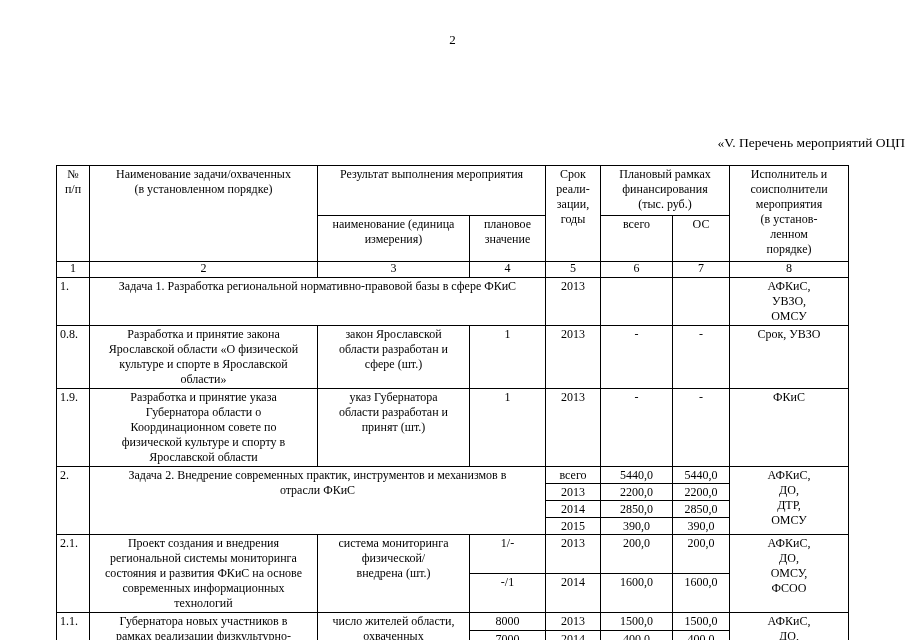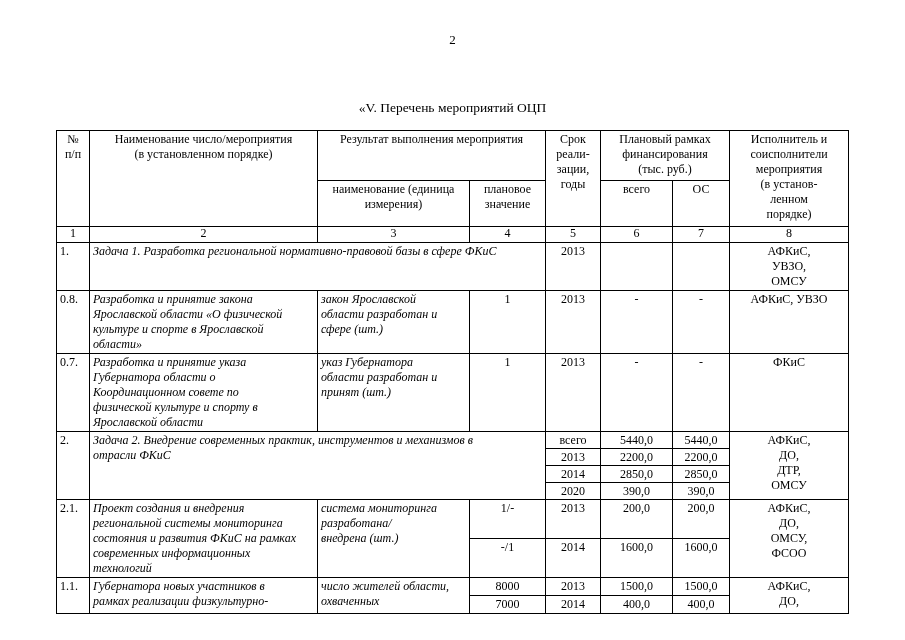--- a/index.html
+++ b/index.html
@@ -3,40 +3,40 @@
 <meta charset="utf-8">
 <style>
   * { margin:0; padding:0; box-sizing:border-box; }
   html,body { background:#ffffff; }
   body {
     width:905px; height:640px; overflow:hidden;
     font-family:"Liberation Serif", serif;
     color:#000;
   }
   .page-number { text-align:center; padding-top:32px; font-size:13px; }
-  .doc-title { text-align:center; margin-top:52px; font-size:13.5px; }
+  .doc-title { text-align:right; margin-top:87px; font-size:13.5px; }
   table.program {
     border-collapse:collapse; table-layout:fixed;
     width:792px; margin:14px auto 0 auto;
     font-size:12px; line-height:15px;
   }
   table.program td {
     border:1px solid #000;
     vertical-align:top;
     padding:1px 3px;
     white-space:pre-line;
     overflow:hidden;
   }
   td.hd { text-align:center; }
   tr.hrow1 { height:50px; }
   tr.hrow2 { height:46px;font-family:Liberation Serif, serif; }
   tr.nrow  { height:16px; }
   tr.nrow td { text-align:center; line-height:13px; padding:0 2px; }
   td.numc { text-align:left; padding-left:5px; }
-  td.namec { text-align:left; padding:1px 4px;font-style:italic; }
+  td.namec { text-align:center; padding:1px 4px; }
   td.c { text-align:center; }
   td.fin { text-align:center; line-height:14px; padding:1px 2px; }
 </style>
 </head>
 <body>
 
 <div class="page-number">2</div>
 <div class="doc-title">«V. Перечень мероприятий ОЦП</div>
 
 <table class="program">
@@ -48,21 +48,21 @@
     <col style="width:55px">
       <col style="width:72px">
       <col style="width:57px">
       <col style="width:119px">
   </colgroup>
 
   <tbody>
       <tr class="hrow1">
     <td class="hd" rowspan="2">№
 п/п</td>
-    <td class="hd" rowspan="2">Наименование число/мероприятия
+    <td class="hd" rowspan="2">Наименование задачи/охваченных
 (в установленном порядке)</td>
     <td class="hd" colspan="2">Результат выполнения мероприятия</td>
     <td class="hd" rowspan="2">Срок
 реали-
 зации,
 годы</td>
     <td class="hd" colspan="2">Плановый рамках
 финансирования
 (тыс. руб.)</td>
     <td class="hd" rowspan="2">Исполнитель и
@@ -108,25 +108,25 @@
 Ярославской области «О физической
 культуре и спорте в Ярославской
 области»</td>
     <td class="namec">закон Ярославской
 области разработан и
 сфере (шт.)</td>
     <td class="c">1</td>
     <td class="c">2013</td>
     <td class="c">-</td>
     <td class="c">-</td>
-    <td class="c">АФКиС, УВЗО</td>
-  </tr>
-
-  <tr>
-    <td class="numc">0.7.</td>
+    <td class="c">Срок, УВЗО</td>
+  </tr>
+
+  <tr>
+    <td class="numc">1.9.</td>
     <td class="namec">Разработка и принятие указа
 Губернатора области о
 Координационном совете по
 физической культуре и спорту в
 Ярославской области</td>
     <td class="namec">указ Губернатора
 области разработан и
 принят (шт.)</td>
     <td class="c">1</td>
     <td class="c">2013</td>
@@ -151,34 +151,34 @@
     <td class="fin">2013</td>
     <td class="fin">2200,0</td>
     <td class="fin">2200,0</td>
   </tr>
   <tr>
     <td class="fin">2014</td>
     <td class="fin">2850,0</td>
     <td class="fin">2850,0</td>
   </tr>
   <tr>
-    <td class="fin">2020</td>
+    <td class="fin">2015</td>
     <td class="fin">390,0</td>
     <td class="fin">390,0</td>
   </tr>
 
   <tr>
     <td class="numc" rowspan="2">2.1.</td>
     <td class="namec" rowspan="2">Проект создания и внедрения
 региональной системы мониторинга
-состояния и развития ФКиС на рамках
+состояния и развития ФКиС на основе
 современных информационных
 технологий</td>
     <td class="namec" rowspan="2">система мониторинга
-разработана/
+физической/
 внедрена (шт.)</td>
     <td class="c">1/-</td>
     <td class="fin">2013</td>
     <td class="fin">200,0</td>
     <td class="fin">200,0</td>
     <td class="c" rowspan="2">АФКиС,
 ДО,
 ОМСУ,
 ФСОО</td>
   </tr>

